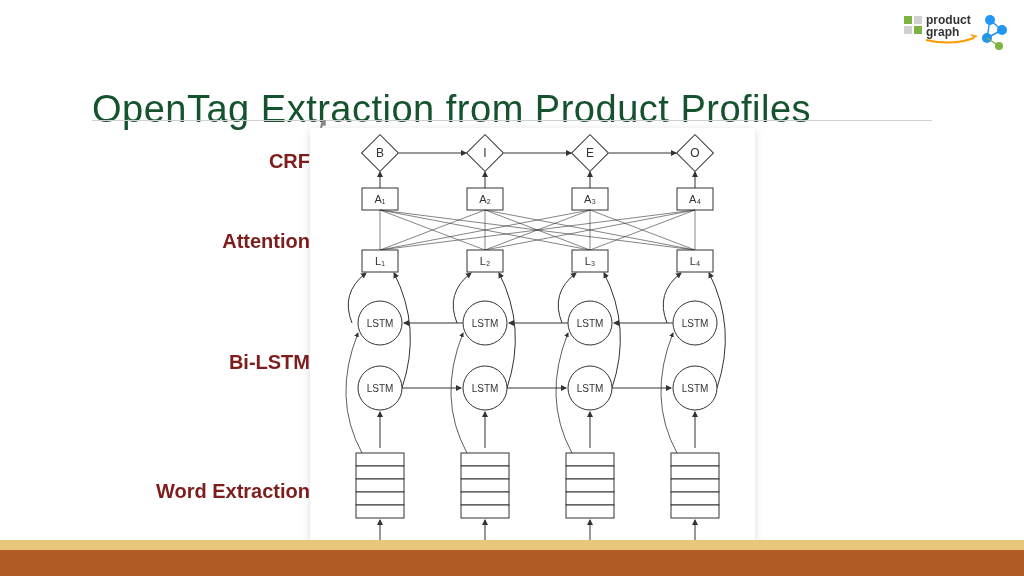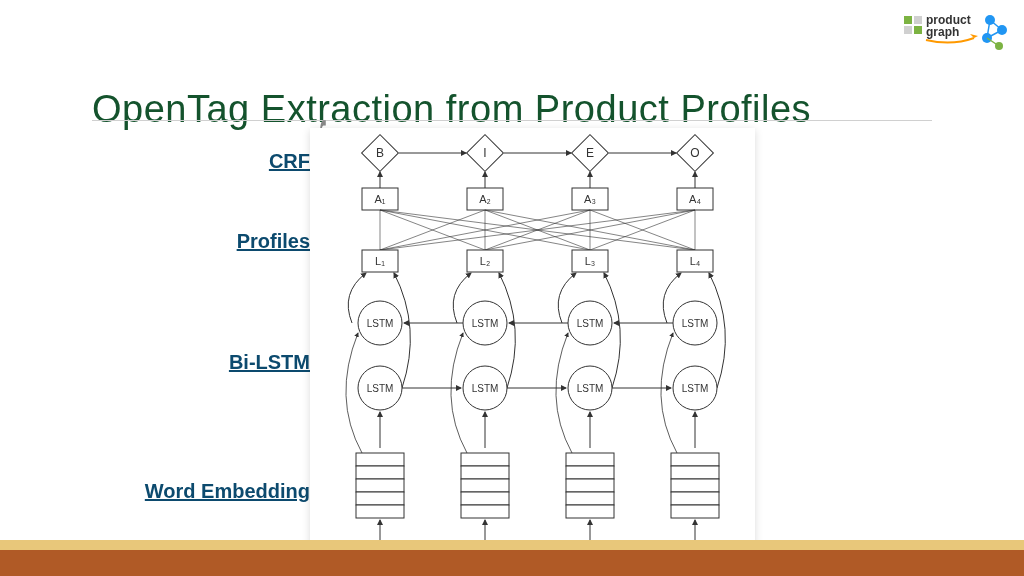--- a/index.html
+++ b/index.html
@@ -39,25 +39,24 @@
 }
 .layer-labels {
   position: absolute;
   left: 110px;
   top: 130px;
   width: 200px;
 }
 .layer-label {
   position: absolute;
   right: 0;
-  color: #0c4a6e;
+  color: #7f1d1d;
   font-weight: 700;
   font-size: 20px;
   text-align: right;
-  text-decoration: underline;
 }
 .diagram {
   position: absolute;
   left: 310px;
   top: 128px;
   width: 445px;
   height: 440px;
   background: #fff;
   box-shadow: 0 2px 8px rgba(0,0,0,0.15);
 }
@@ -108,23 +107,23 @@
     <line x1="100" y1="22" x2="85" y2="30" stroke="#2196f3" stroke-width="1.5"></line>
     <line x1="85" y1="30" x2="97" y2="38" stroke="#7cb342" stroke-width="1.5"></line>
   </svg>
 </div>
 
 <div class="title">OpenTag Extraction from Product Profiles</div>
 <div class="title-underline"></div>
 
 <div class="layer-labels">
   <div class="layer-label" style="top:20px">CRF</div>
-  <div class="layer-label" style="top:100px">Profiles</div>
+  <div class="layer-label" style="top:100px">Attention</div>
   <div class="layer-label" style="top:221px">Bi-LSTM</div>
-  <div class="layer-label" style="top:350px">Word Embedding</div>
+  <div class="layer-label" style="top:350px">Word Extraction</div>
 </div>
 
 <div class="brace" style="left:298px; top:120px; font-size:60px">⎧</div>
 <div class="brace" style="left:298px; top:155px; font-size:60px">⎨</div>
 <div class="brace" style="left:298px; top:190px; font-size:60px">⎩</div>
 <div class="brace" style="left:298px; top:250px; font-size:70px">⎧</div>
 <div class="brace" style="left:298px; top:300px; font-size:70px">⎨</div>
 <div class="brace" style="left:298px; top:350px; font-size:70px">⎩</div>
 <div class="brace" style="left:298px; top:420px; font-size:60px">⎧</div>
 <div class="brace" style="left:298px; top:455px; font-size:60px">⎨</div>

